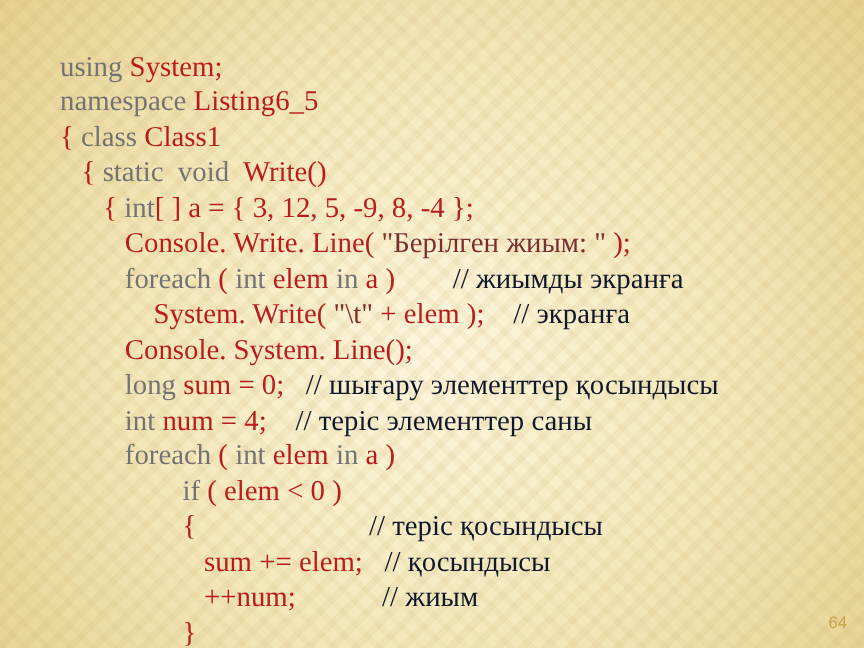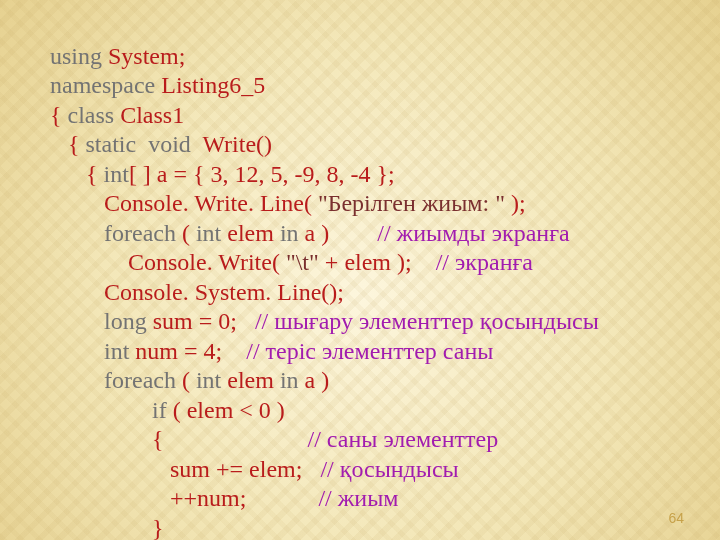--- a/index.html
+++ b/index.html
@@ -34,46 +34,46 @@
   .code-block {
     position: absolute;
     left: 50px;
     top: 12px;
     line-height: 1.23;
     white-space: pre;
   }
   .kw   { color: #737373; }
   .txt  { color: #b91c1c; text-align: right; }
   .str  { color: #7a2f2f; }
-  .cmt  { color: #a21caf; margin-top: 12px; }
+  .cmt  { color: #0f172a; margin-top: 12px; }
   .page-num {
     position: absolute;
-    right: 36px;
+    right: 14px;
     bottom: 14px;
     font-size: 14px;
     color: #c7a24a;
     font-family: Arial, sans-serif;
   }
 </style>
 </head>
 <body>
 
 <div class="code-block">
 <span class="kw">using</span><span class="txt"> System;</span>
 <span class="kw">namespace</span><span class="txt"> Listing6_5</span>
 <span class="txt">{ </span><span class="kw">class</span><span class="txt"> Class1</span>
 <span class="txt">   { </span><span class="kw">static</span><span class="txt">  </span><span class="kw">void</span><span class="txt">  Write()</span>
 <span class="txt">      { </span><span class="kw">int</span><span class="txt">[ ] a = { 3, 12, 5, -9, 8, -4 };</span>
 <span class="txt">         Console. Write. Line( </span><span class="str">"Берілген жиым: "</span><span class="txt"> );</span>
 <span class="txt">         </span><span class="kw">foreach</span><span class="txt"> ( </span><span class="kw">int</span><span class="txt"> elem </span><span class="kw">in</span><span class="txt"> a )        </span><span class="cmt">// жиымды экранға</span>
-<span class="txt">             Console. Write( </span><span class="str">"\t"</span><span class="txt"> + elem );    </span><span class="cmt">// экранға</span>
+<span class="txt">             System. Write( </span><span class="str">"\t"</span><span class="txt"> + elem );    </span><span class="cmt">// экранға</span>
 <span class="txt">         Console. System. Line();</span>
 <span class="txt">         </span><span class="kw">long</span><span class="txt"> sum = 0;   </span><span class="cmt">// шығару элементтер қосындысы</span>
 <span class="txt">         </span><span class="kw">int</span><span class="txt"> num = 4;    </span><span class="cmt">// теріс элементтер саны</span>
 <span class="txt">         </span><span class="kw">foreach</span><span class="txt"> ( </span><span class="kw">int</span><span class="txt"> elem </span><span class="kw">in</span><span class="txt"> a )</span>
 <span class="txt">                 </span><span class="kw">if</span><span class="txt"> ( elem &lt; 0 )</span>
-<span class="txt">                 {                        </span><span class="cmt">// саны элементтер</span>
+<span class="txt">                 {                        </span><span class="cmt">// теріс қосындысы</span>
 <span class="txt">                    sum += elem;   </span><span class="cmt">// қосындысы</span>
 <span class="txt">                    ++num;            </span><span class="cmt">// жиым</span>
 <span class="txt">                 }</span>
 </div>
 
 <div class="page-num">64</div>
 
 </body></html>

